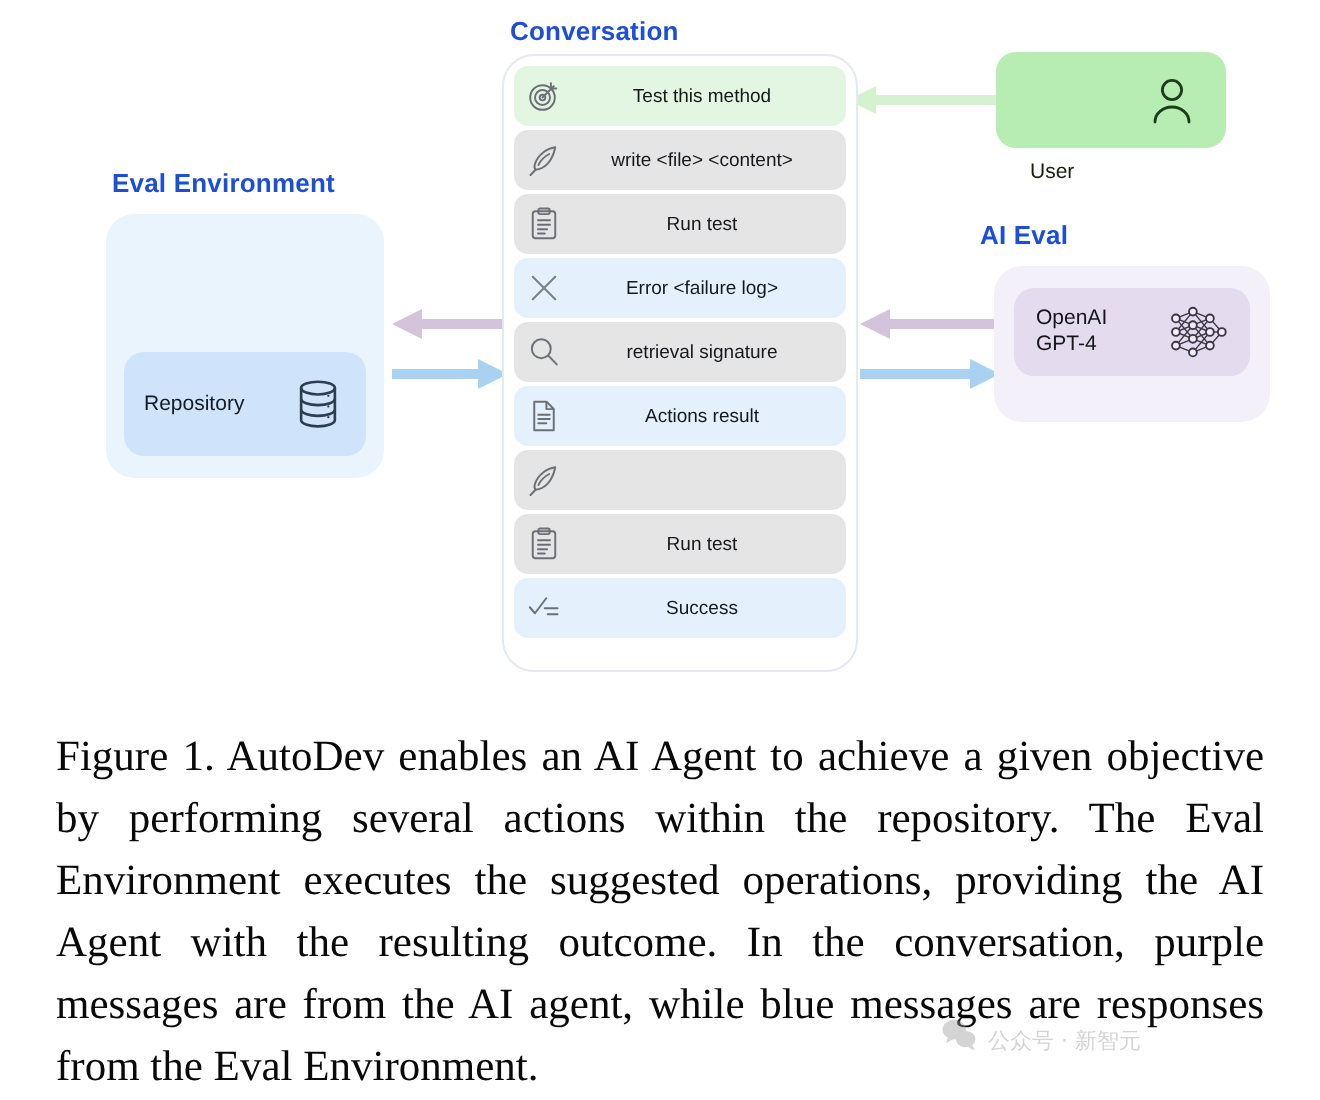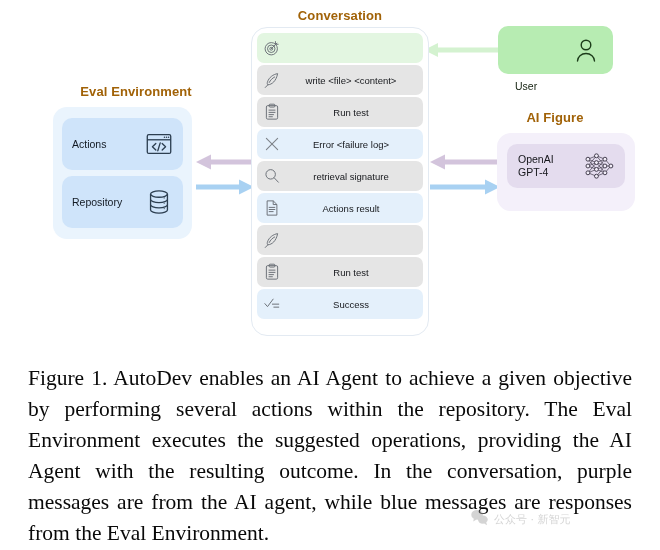--- a/index.html
+++ b/index.html
@@ -18,22 +18,21 @@
     position: absolute;
     left: 0; top: 0;
     width: 660px; height: 355px;
   }
 
   .section-title {
     position: absolute;
     font-family: "Liberation Sans", sans-serif;
     font-weight: bold;
     font-size: 13px;
-    color: #a16207;
-    text-align: center;
+    color: #1d4ed8;
     letter-spacing: 0.1px;
     white-space: nowrap;
   }
 
   
   #eval-title { left: 56px; top: 84px; width: 160px; }
   #eval-box {
     position: absolute;
     left: 53px; top: 107px;
     width: 139px; height: 132px;
@@ -223,35 +222,20 @@
 
   <svg class="arrow-svg" style="left:196px; top:177px;" width="58" height="20">
     <line x1="0" y1="10" x2="44" y2="10" stroke="#a8d1f2" stroke-width="5"></line>
     <polygon points="58,10 43,2.5 43,17.5" fill="#a8d1f2"></polygon>
   </svg>
 
   <div class="section-title" id="eval-title">Eval Environment</div>
 
   <div id="eval-box">
 
-    <div class="eval-card" id="eval-card-actions">
-      <span class="eval-card-label">Actions</span>
-      <span class="eval-card-icon">
-        <svg viewBox="0 0 32 32" width="30" height="30" fill="none" stroke="#2c3e50" stroke-width="1.4">
-          <rect x="3.5" y="6" width="25" height="20" rx="1.6"></rect>
-          <line x1="3.5" y1="11.5" x2="28.5" y2="11.5"></line>
-          <circle cx="24" cy="8.8" r="0.8" fill="#2c3e50" stroke="none"></circle>
-          <circle cx="26.2" cy="8.8" r="0.8" fill="#2c3e50" stroke="none"></circle>
-          <circle cx="21.8" cy="8.8" r="0.8" fill="#2c3e50" stroke="none"></circle>
-          <polyline points="12.6,15.5 9,19 12.6,22.5" stroke-linecap="round" stroke-linejoin="round"></polyline>
-          <polyline points="19.4,15.5 23,19 19.4,22.5" stroke-linecap="round" stroke-linejoin="round"></polyline>
-          <line x1="17.3" y1="14.8" x2="14.7" y2="23.2" stroke-linecap="round"></line>
-        </svg>
-      </span>
-    </div>
 
     <div class="eval-card" id="eval-card-repo">
       <span class="eval-card-label">Repository</span>
       <span class="eval-card-icon">
         <svg viewBox="0 0 32 32" width="30" height="30" fill="none" stroke="#2c3e50" stroke-width="1.4">
           <ellipse cx="16" cy="7.5" rx="9" ry="3.4"></ellipse>
           <path d="M7 7.5 v17 a9 3.4 0 0 0 18 0 v-17"></path>
           <path d="M7 13.2 a9 3.4 0 0 0 18 0"></path>
           <path d="M7 18.9 a9 3.4 0 0 0 18 0"></path>
           <circle cx="21.5" cy="11.6" r="0.6" fill="#2c3e50" stroke="none"></circle>
@@ -270,20 +254,21 @@
     <div class="msg green">
       <span class="msg-icon">
         <svg viewBox="0 0 24 24" width="18" height="18" fill="none" stroke="#6b7077" stroke-width="1.3">
           <circle cx="11" cy="13" r="8.2"></circle>
           <circle cx="11" cy="13" r="5"></circle>
           <circle cx="11" cy="13" r="1.9"></circle>
           <path d="M11 13 L18.5 5.5" stroke-linecap="round"></path>
           <path d="M16.6 3.4 l0 3.6 l3.6 0" stroke-linejoin="round" stroke-linecap="round"></path>
         </svg>
       </span>
+      <span class="msg-text">Test this method</span>
     </div>
 
     <div class="msg purple">
       <span class="msg-icon">
         <svg viewBox="0 0 24 24" width="18" height="18" fill="none" stroke="#6b7077" stroke-width="1.3">
           <path d="M19.5 3.5 C13.5 4.5 8 8.5 6 14.5 c-0.5 1.5 -0.5 3 0.4 4 C12 18 17.5 13.5 19.5 3.5 Z" stroke-linejoin="round"></path>
           <path d="M6.4 18.5 L3 22" stroke-linecap="round"></path>
           <path d="M15.5 8 C12.5 9.5 9.8 12.2 8.3 15.3" stroke-linecap="round"></path>
         </svg>
       </span>
@@ -367,21 +352,21 @@
           <polyline points="2.5,11.5 6,15.5 13.5,5.5"></polyline>
           <line x1="12.5" y1="12.2" x2="21" y2="12.2"></line>
           <line x1="14.5" y1="16.2" x2="21" y2="16.2"></line>
         </svg>
       </span>
       <span class="msg-text">Success</span>
     </div>
 
   </div>
 
-  <div class="section-title" id="agent-title">AI Figure</div>
+  <div class="section-title" id="agent-title">AI Eval</div>
 
   <div id="agent-box">
     <div id="agent-card">
       <span id="agent-label">OpenAI
 GPT-4</span>
       <span id="agent-icon">
         <svg viewBox="0 0 40 40" width="34" height="34" fill="none" stroke="#3b3546" stroke-width="1.1">
           <g stroke-width="0.8">
             <line x1="7" y1="12" x2="17" y2="8"></line>
               <line x1="7" y1="12" x2="17" y2="16"></line>

